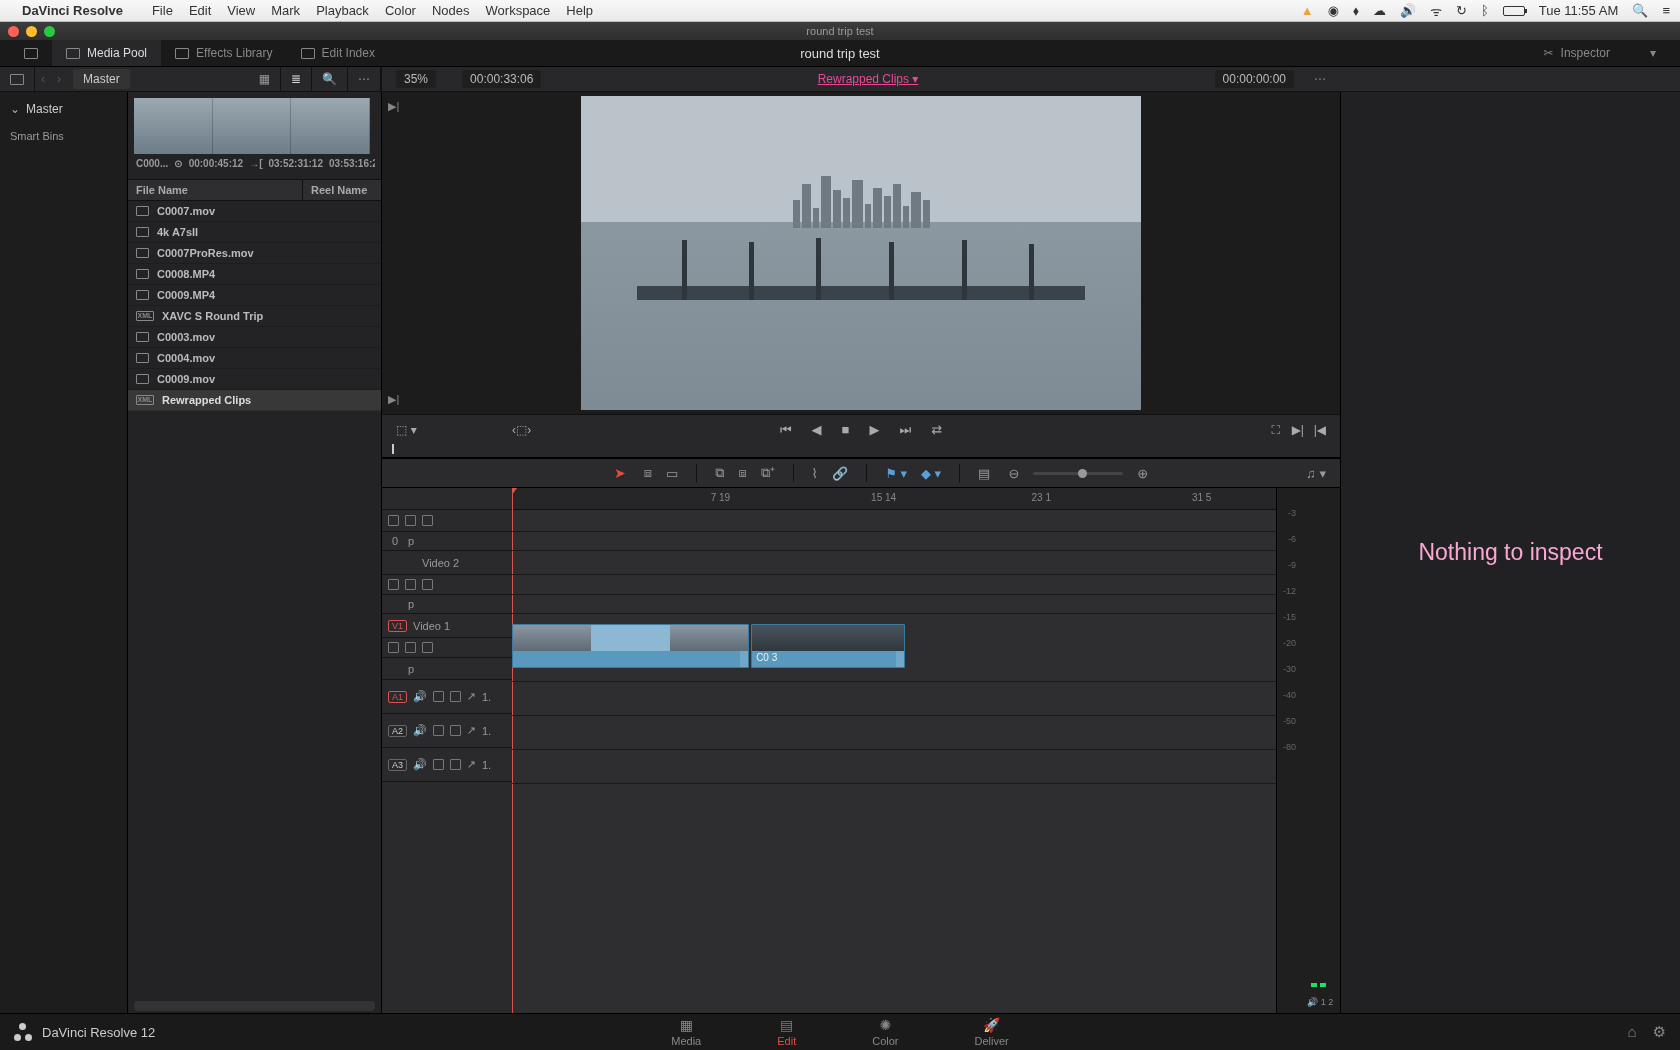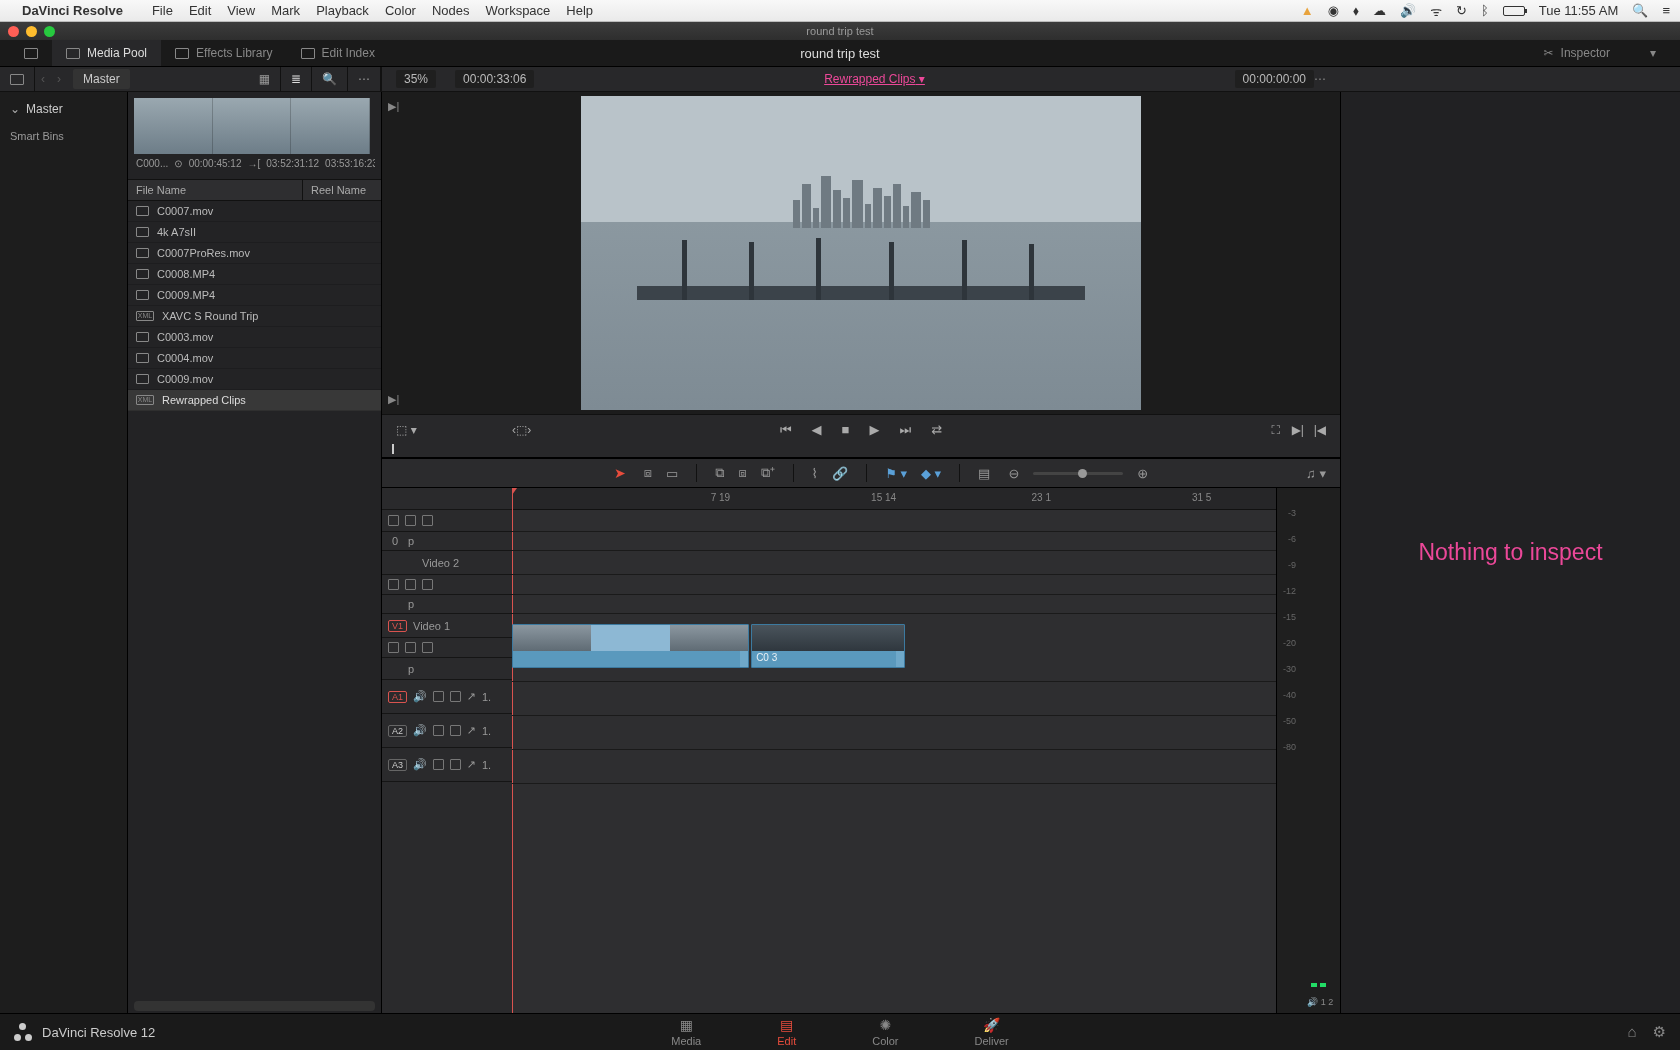--- a/index.html
+++ b/index.html
@@ -43,21 +43,21 @@
 
 .main { display:flex; height: calc(100% - 22px - 18px - 27px - 25px - 37px); }
 
 
 .bins { width:128px; background:#1d1d1d; border-right:1px solid #000; padding:6px 0; }
 .bins .bin-row { padding:4px 10px; color:#ccc; display:flex; align-items:center; gap:6px;}
 .bins .bin-chev { color:#aaa;}
 .bins .smart { padding:10px 10px; color:#999; font-size:11px;}
 
 
-.media-pool { width:254px; background:#232325; display:flex; flex-direction:column; border-right:1px solid #000;}
+.media-pool { width:254px; background:#232325; display:flex; flex-direction:column; border-right:1px solid #000;font-weight:bold;}
 .thumb-area { padding:6px; }
 .thumb { width:236px; height:56px; background:#888; display:flex; }
 .thumb .seg { flex:1; background:linear-gradient(#9aa8b0,#6d7d88); border-right:1px solid rgba(0,0,0,0.2);}
 .thumb-meta { font-size:10px; color:#999; padding:4px 2px; display:flex; gap:6px; white-space:nowrap; overflow:hidden;}
 .file-header { display:flex; background:#2e2e30; border-top:1px solid #111; border-bottom:1px solid #111; font-size:11px; color:#aaa;}
 .file-header .col1 { flex:1; padding:4px 8px; border-right:1px solid #111;}
 .file-header .col2 { width:78px; padding:4px 8px;}
 .file-list { flex:1; overflow:auto;}
 .file-row { display:flex; align-items:center; gap:8px; padding:4px 8px; font-size:11px; color:#bbb; border-bottom:1px solid rgba(0,0,0,0.15);}
 .file-row.sel { background:#383838; color:#ddd;}
@@ -114,21 +114,21 @@
 
 
 .meters { width:64px; background:#1f1f1f; border-left:1px solid #000; font-size:9px; color:#666; position:relative;}
 .meters .scale span{ position:absolute; right:44px;}
 .meters .bars { position:absolute; bottom:26px; left:34px; display:flex; gap:3px;}
 .meters .bar { width:6px; height:4px; background:#2d6; }
 .meters .ch { position:absolute; bottom:6px; left:30px; color:#888;}
 
 
 .inspector { width:340px; background:#212123; border-left:1px solid #000; display:flex; align-items:center; justify-content:center;}
-.inspector .nothing { color:#ec4899; font-size:23px; }
+.inspector .nothing { color:#f9a8d4; font-size:23px; }
 
 
 .page-tabs { height:37px; background:#1a1a1a; display:flex; align-items:center; justify-content:center; gap:60px; border-top:1px solid #000; position:relative;}
 .page-tabs .pt { display:flex; flex-direction:column; align-items:center; gap:2px; color:#888; font-size:11px; cursor:pointer; padding:2px 8px;}
 .page-tabs .pt.active { color:#e74c3c; }
 .page-tabs .pt.active .pt-icon{ color:#e74c3c;}
 .pt-icon { font-size:14px; color:#888;}
 .page-tabs .brand { position:absolute; left:14px; display:flex; align-items:center; gap:10px; color:#ccc; font-size:13px;}
 .brand-logo { width:18px;height:18px; position:relative;}
 .brand-logo span{position:absolute;width:7px;height:7px;border-radius:50%;background:#ccc;}
@@ -206,26 +206,26 @@
     <span class="nav-arrow">‹</span>
     <span class="nav-arrow">›</span>
     <span class="master-crumb">Master</span>
     <span style="flex:1"></span>
     <span class="pill">▦</span>
     <span class="pill" style="color:#ddd">≣</span>
     <span class="pill">🔍</span>
     <span class="pill">⋯</span>
   </div>
   <div class="center">
-    <div style="display:flex; gap:19px; align-items:center;">
+    <div style="display:flex; gap:26px; align-items:center;">
       <span class="zoom-pct">35%</span>
       <span class="tc">00:00:33:06</span>
     </div>
     <span class="rewrapped"><span>Rewrapped Clips</span> ▾</span>
-    <div style="display:flex; gap:0; align-items:center;margin-left:20px;">
+    <div style="display:flex; gap:20px; align-items:center;margin-left:20px;">
       <span class="tc">00:00:00:00</span>
       <span style="color:#888">⋯</span>
     </div>
   </div>
   <div style="width:340px"></div>
 </div>
 
 <div class="main">
 
   <div class="bins">

